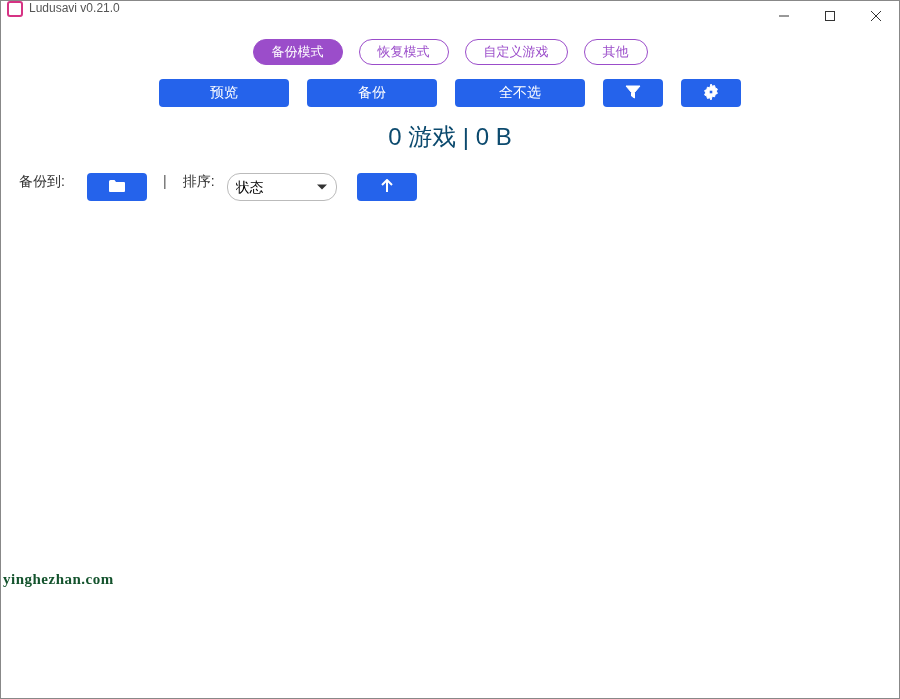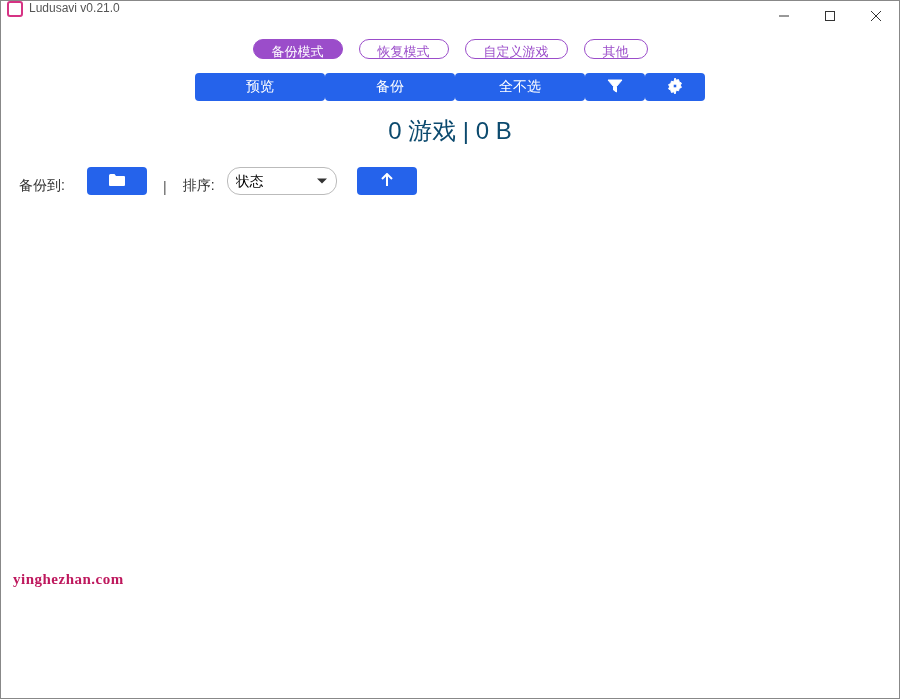--- a/index.html
+++ b/index.html
@@ -40,40 +40,41 @@
   .content { padding: 6px 18px 0 18px; }
 
   
   .mode-row {
     display: flex;
     justify-content: center;
     gap: 16px;
     margin-top: 2px;
   }
   .mode-btn {
-    height: 20px;
+    height: 26px;
     padding: 0 18px;
     border-radius: 13px;
     font-size: 13px;
     line-height: 24px;
     border: 1px solid #9b4dca;
     color: #9b4dca;
     background: #fff;
     cursor: pointer;
   }
   .mode-btn.active {
     background: #9b4dca;
     color: #fff;
     border-color: #9b4dca;
   }
 
   
   .action-row {
     display: flex;
     justify-content: center;
+    gap: 18px;
     margin-top: 14px;
   }
   .act-btn {
     height: 28px;
     width: 130px;
     border: none;
     border-radius: 4px;
     background: #2563eb;
     color: #fff;
     font-size: 14px;
@@ -89,21 +90,21 @@
   .summary {
     text-align: center;
     font-size: 24px;
     color: #0c4a6e;
     margin-top: 14px;
   }
 
   
   .path-row {
     display: flex;
-    align-items: flex-end;
+    align-items: flex-start;
     gap: 12px;
     margin-top: 20px;
   }
   .path-label {
     font-size: 14px;
     color: #333;
     white-space: nowrap;
     width: 56px;
   }
   .path-input {
@@ -156,23 +157,23 @@
     background: #2563eb;
     display: flex; align-items: center; justify-content: center;
     cursor: pointer;
     margin-left: 8px;
   }
   .arrow-btn svg { width: 14px; height: 14px; stroke: #fff; stroke-width: 2; fill: none; }
 
   
   .watermark {
     position: absolute;
-    left: 12px;
+    left: 2px;
     bottom: 110px;
-    color: #be185d;
+    color: #14532d;
     font-weight: bold;
     font-size: 15px;
     letter-spacing: 0.5px;
     font-family: "SimSun","NSimSun",serif;
   }
 </style>
 </head>
 <body>
 
 <div class="titlebar">

